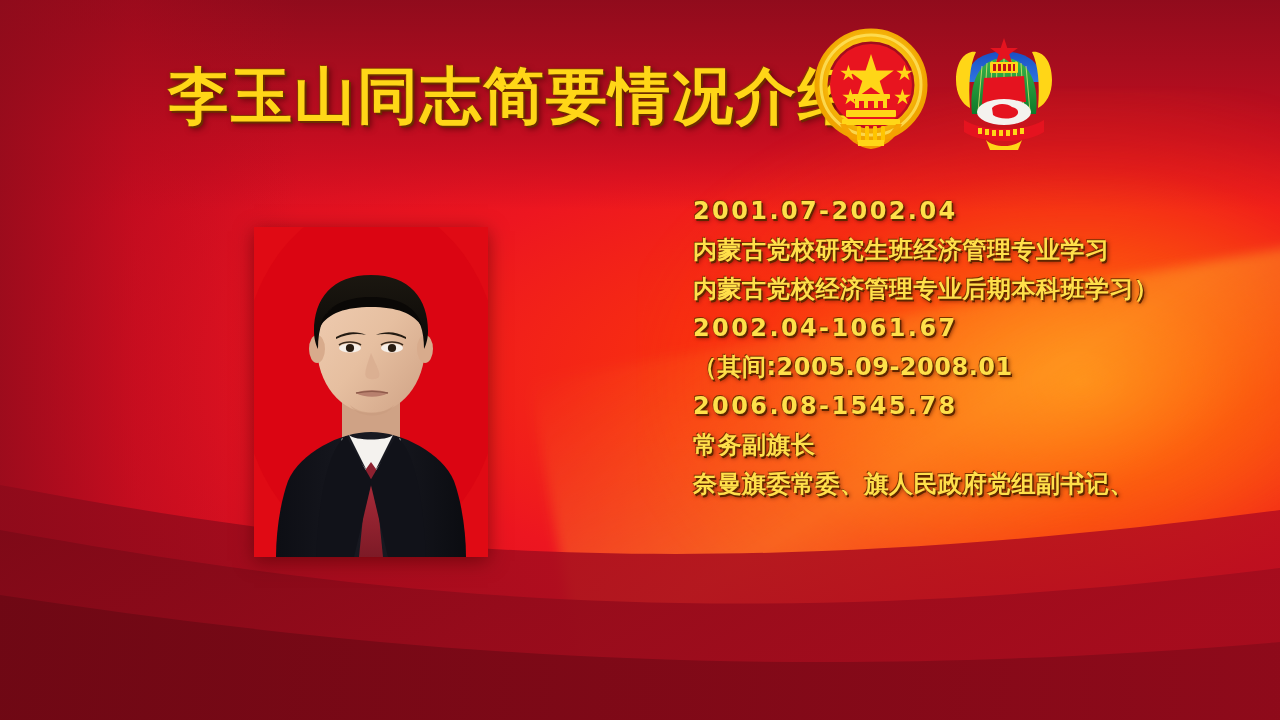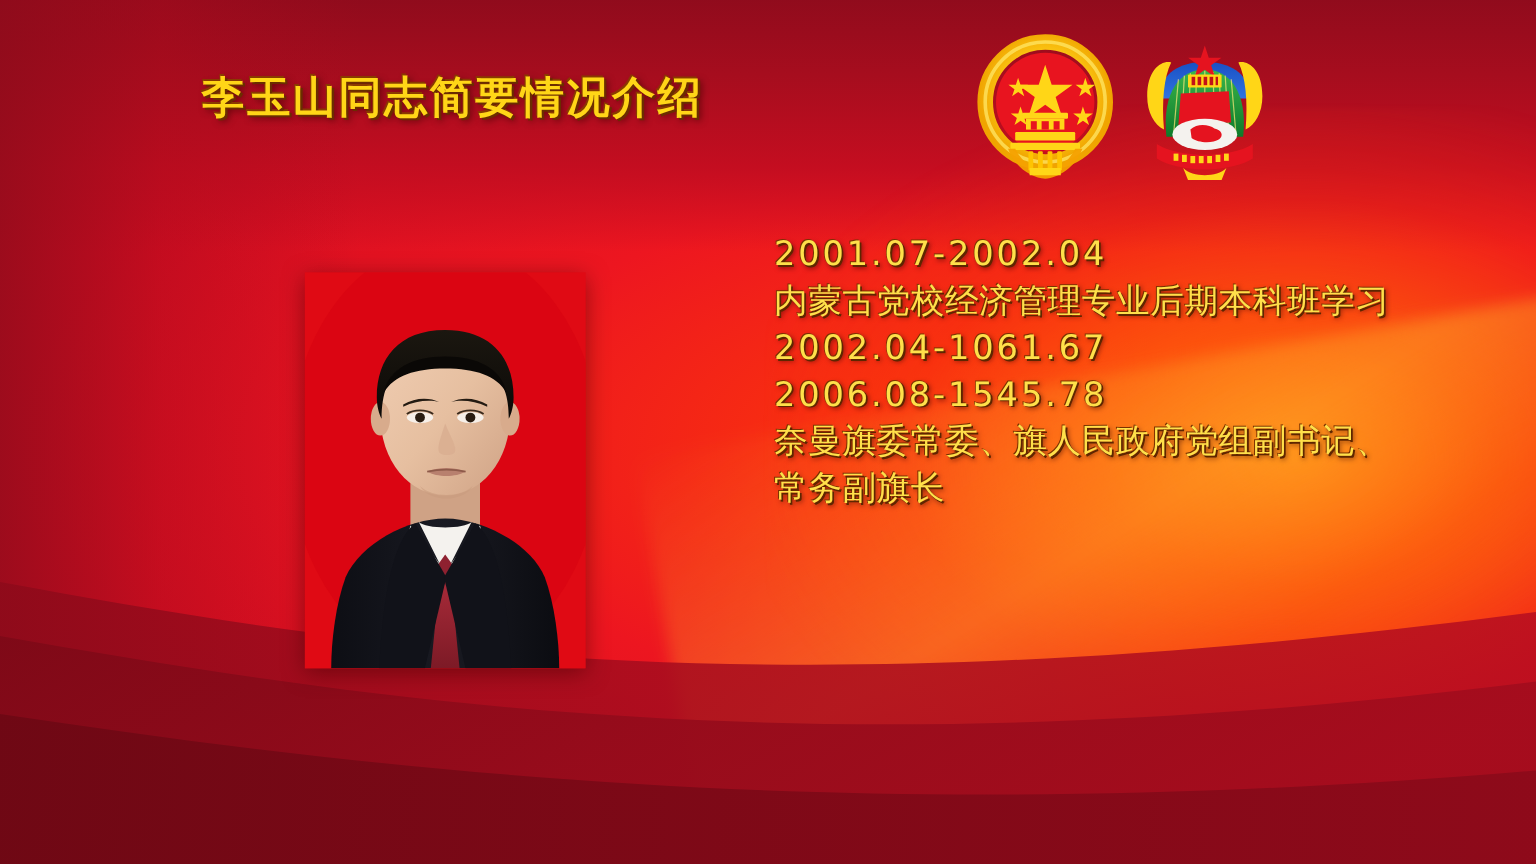--- a/index.html
+++ b/index.html
@@ -49,21 +49,21 @@
     filter:blur(6px);
   }
 
   
   .swoosh{ position:absolute; left:0; bottom:0; width:100%; height:330px; }
   .swoosh svg{ display:block; width:100%; height:100%; }
 
   
   .title{
     position:absolute; left:168px; top:62px;
-    font-size:36px; font-weight:bold; letter-spacing:2px;
+    font-size:61px; font-weight:bold; letter-spacing:2px;
     line-height:1.12;
     color:#ffd617;
     text-shadow:
        2px 2px 0 #6b2d00,
       -1px -1px 0 #8a3a00,
        3px 3px 6px rgba(60,0,0,.70);
     white-space:nowrap;
   }
 
   
@@ -84,30 +84,31 @@
     overflow:hidden;
   }
   .portrait-frame svg{ display:block; width:100%; height:100%; }
 
   
   .bio{
     position:absolute; left:645px; top:192px;
     width:600px;
   }
   .bio-line{
-    font-size:28px;
-    font-weight:normal;
+    font-size:24px;
+    font-weight:bold;
     line-height:39px;
     color:#ffe04a;
     letter-spacing:.5px;
     white-space:nowrap;
     text-shadow:
        1.5px 1.5px 0 #5e2600,
       -0.8px -0.8px 0 #7a3200,
        2px 2px 4px rgba(50,0,0,.65);
+    margin-left: 48px;
   }
   .bio-line.num{ letter-spacing:2.4px; font-family:"DejaVu Sans","Liberation Sans",sans-serif; }
 </style>
 </head>
 <body>
 
 <div class="slide">
 
   <div class="bg-base"></div>
   <div class="bg-topdark"></div>
@@ -318,20 +319,22 @@
 
       <path d="M102,166 C 110,162 126,162 134,166 C 126,171 110,171 102,166 Z" fill="#b8806e"></path>
       <path d="M102,166 C 112,164 124,164 134,166" stroke="#8e5a4a" stroke-width="1.4" fill="none"></path>
 
       <path d="M96,178 C 106,188 130,188 140,178 C 132,192 104,192 96,178 Z" fill="#c99b7e" opacity=".55"></path>
     </svg>
   </div>
 
   <div class="bio">
     <div class="bio-line num">2001.07-2002.04</div>
-    <div class="bio-line">内蒙古党校经济管理专业后期本科班学习</div>
+    <div class="bio-line">内蒙古党校研究生班经济管理专业学习</div>
+    <div class="bio-line">内蒙古党校经济管理专业后期本科班学习）</div>
     <div class="bio-line num">2002.04-1061.67</div>
+    <div class="bio-line">（其间:2005.09-2008.01</div>
     <div class="bio-line num">2006.08-1545.78</div>
+    <div class="bio-line">常务副旗长</div>
     <div class="bio-line">奈曼旗委常委、旗人民政府党组副书记、</div>
-    <div class="bio-line">常务副旗长</div>
   </div>
 
 </div>
 
 </body></html>

